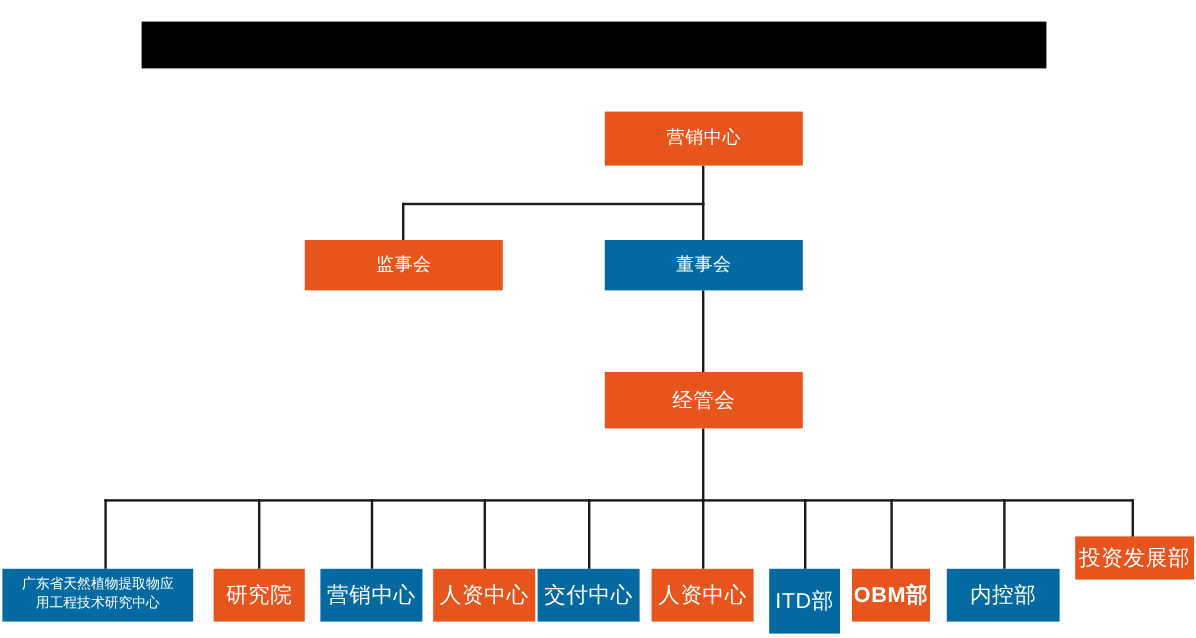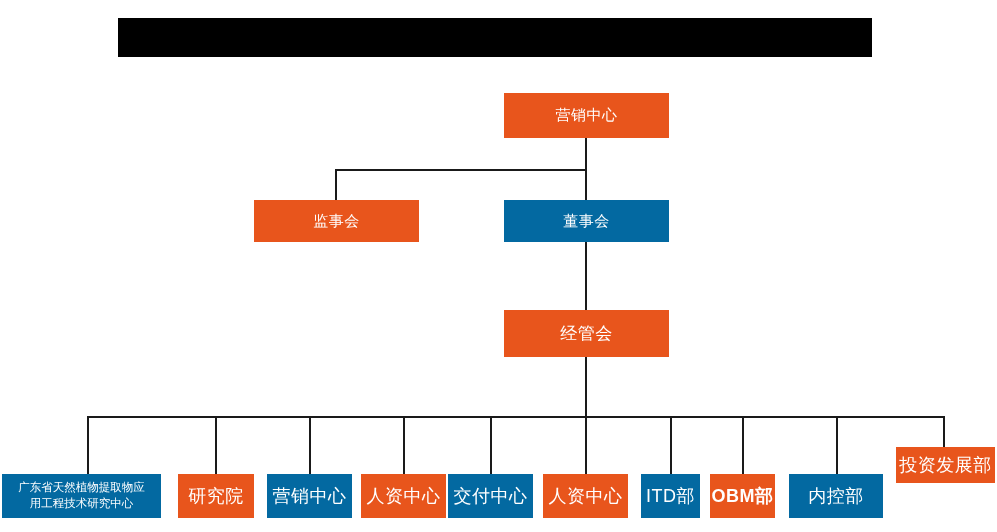--- a/index.html
+++ b/index.html
@@ -93,21 +93,21 @@
   <div class="node primary leaf" style="left:178px; top:474px; width:76px; height:44px;">研究院</div>
 
   <div class="node secondary leaf" style="left:267px; top:474px; width:85px; height:44px;">营销中心</div>
 
   <div class="node primary leaf" style="left:361px; top:474px; width:85px; height:44px;">人资中心</div>
 
   <div class="node secondary leaf" style="left:448px; top:474px; width:85px; height:44px;">交付中心</div>
 
   <div class="node primary leaf" style="left:543px; top:474px; width:85px; height:44px;">人资中心</div>
 
-  <div class="node secondary leaf" style="left:641px; top:474px; width:59px; height:44px;">ITD部</div>
+  <div class="node secondary leaf" style="left:641px; top:474px; width:59px; height:54px;">ITD部</div>
 
   <div class="node primary leaf" style="left:710px; top:474px; width:65px; height:44px;font-weight:bold;">OBM部</div>
 
   <div class="node secondary leaf" style="left:789px; top:474px; width:94px; height:44px;">内控部</div>
 
   <div class="node primary leaf" style="left:896px; top:447px; width:99px; height:36px;">投资发展部</div>
 
 </div>
 
 </body></html>

